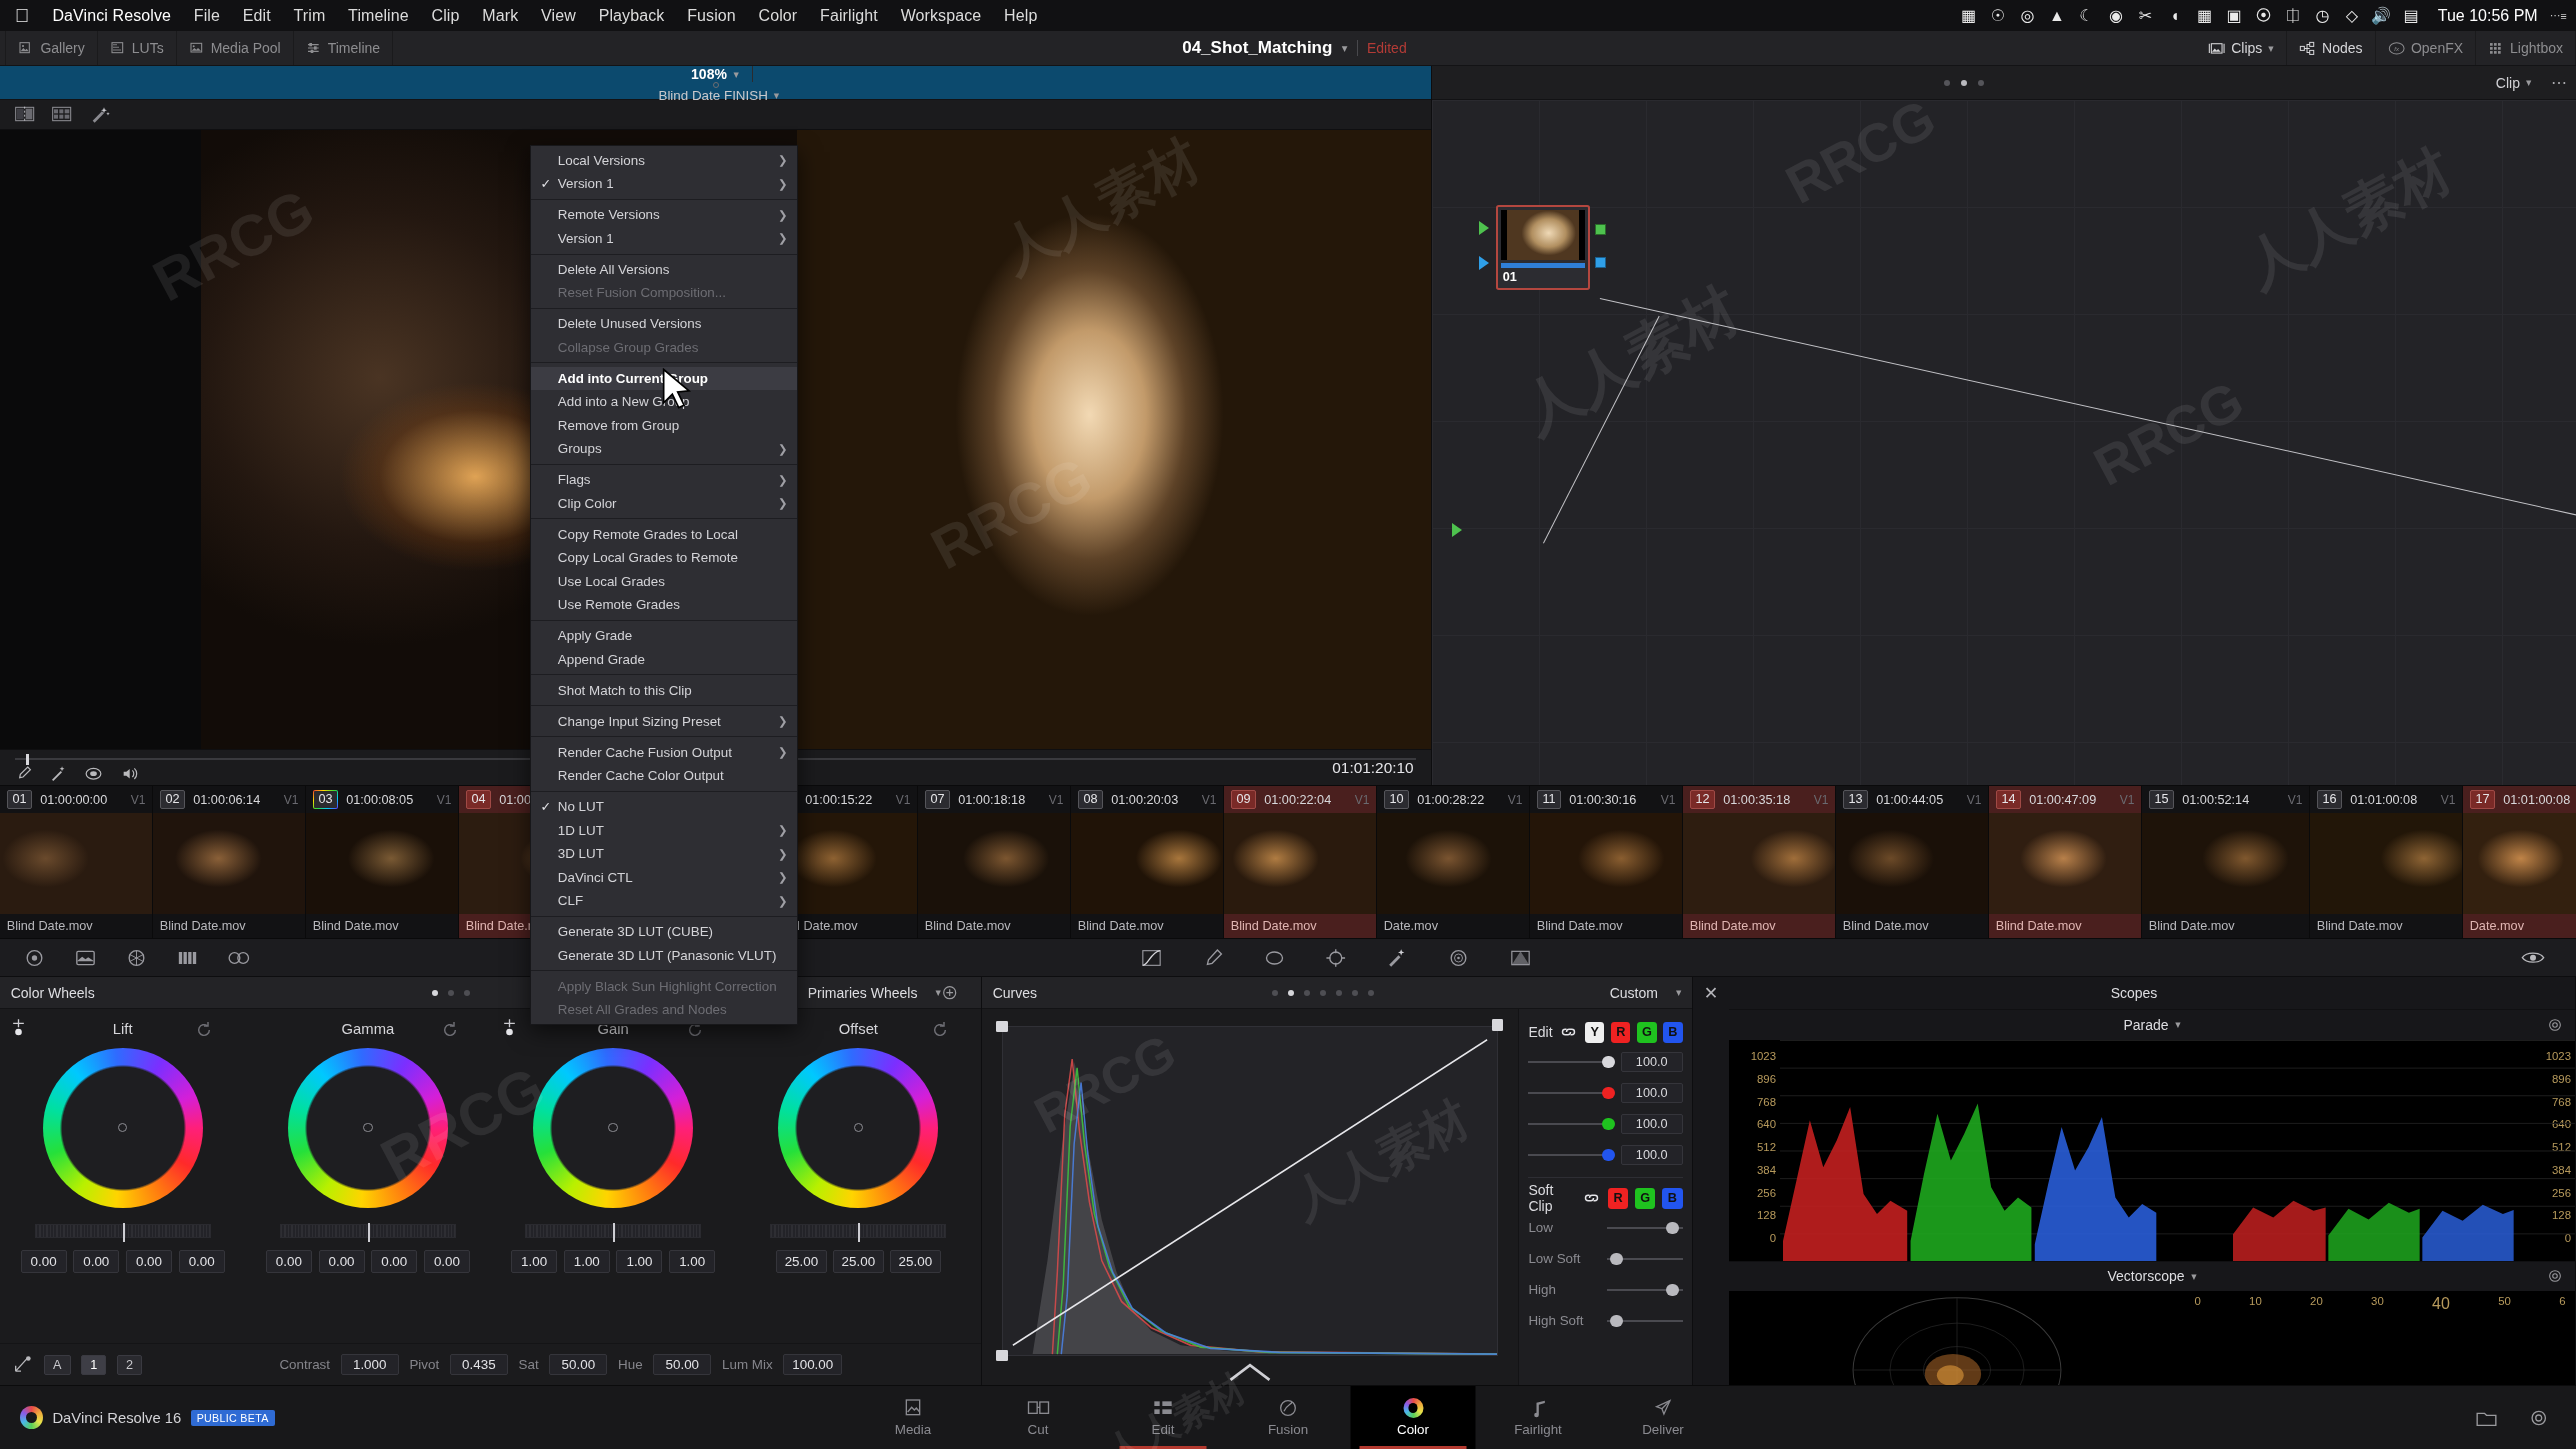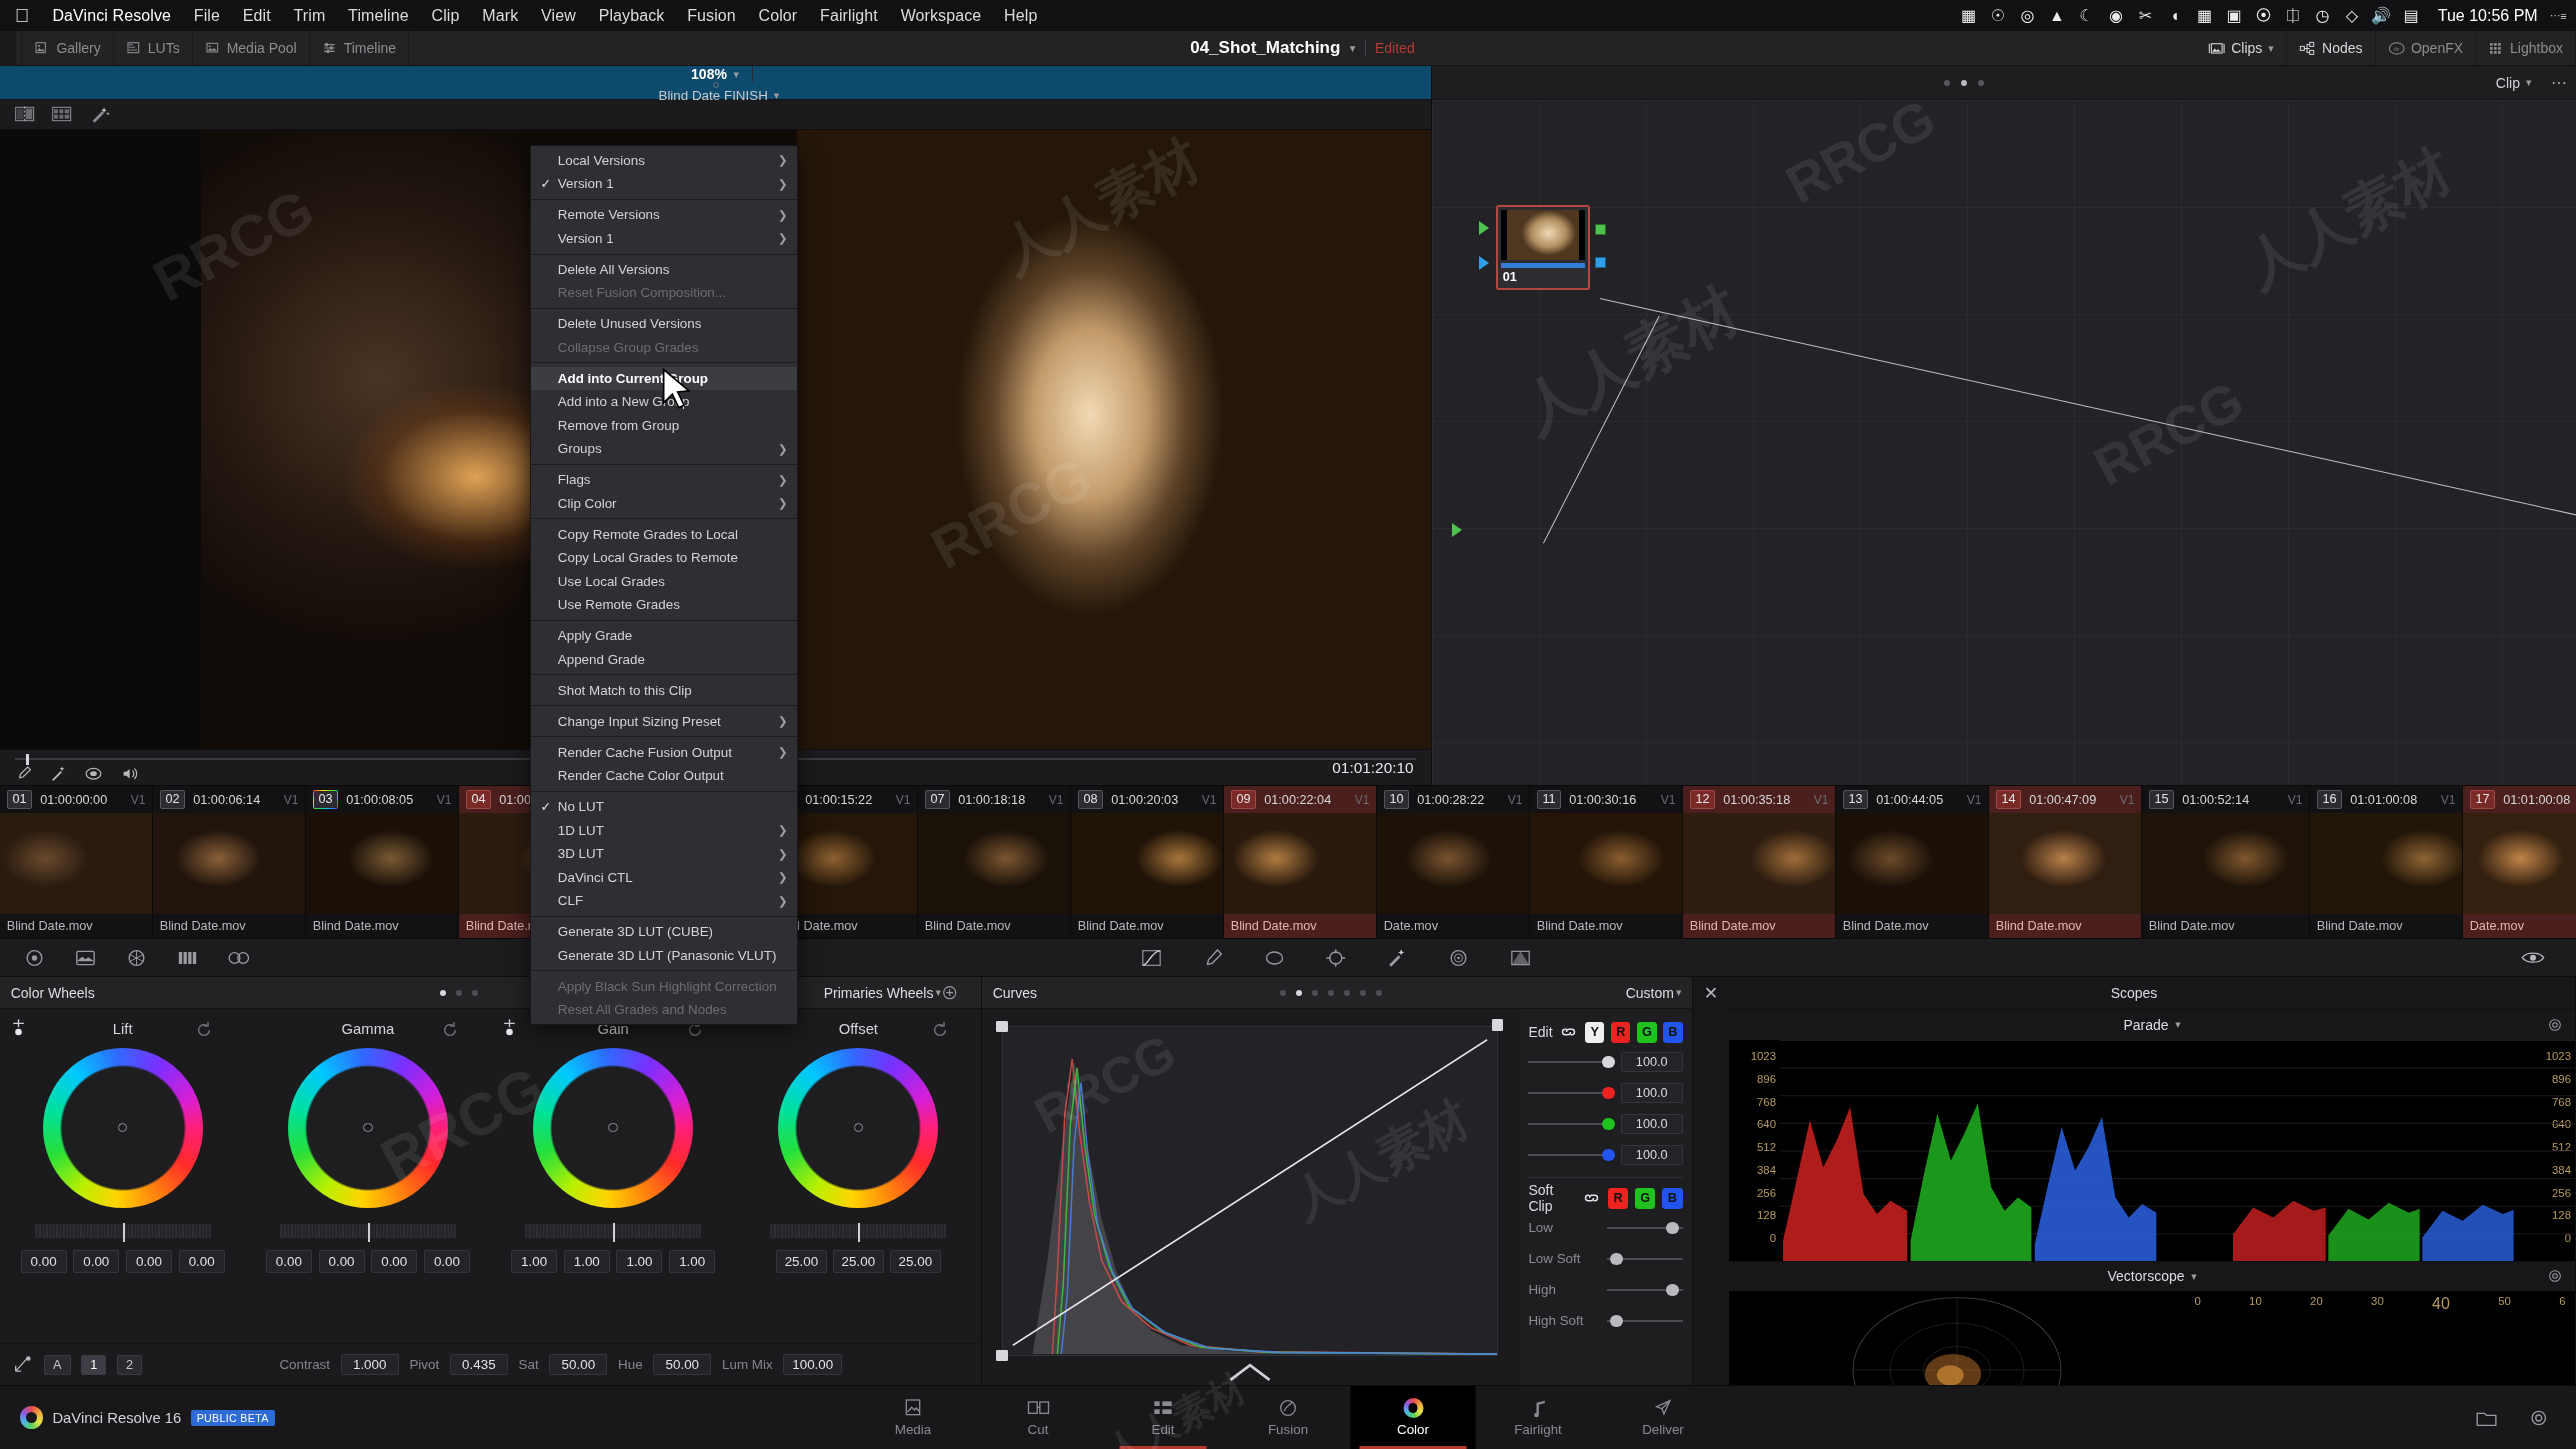--- a/index.html
+++ b/index.html
@@ -21,21 +21,21 @@
   .macbar .mi { font-size:16px; color:#dcdcdc; padding:0 11.4px; white-space:nowrap; letter-spacing:0.1px;}
   .macbar .mi.brand { font-weight:normal; color:#fff; }
   .macbar .spacer { flex:1; }
   .macbar .sysicons { display:flex; align-items:center; gap:0; padding-right:4px;}
   .sysicons .si { width:29.5px; text-align:center; font-size:16px; color:#eaeaea; line-height:1;}
   .macbar .clock { font-size:16px; color:#fff; padding:0 12px 0 8px; white-space:nowrap;}
 
   
   .resbar {
     height:35px; background:#232326; border-bottom:0.7px solid #131315;
-    display:flex; align-items:center; flex:0 0 35px; position:relative; z-index:55;margin-left:16px;
+    display:flex; align-items:center; flex:0 0 35px; position:relative; z-index:55;
   }
   .resbar .grp { display:flex; align-items:center; height:100%; }
   .resbar .tbtn {
     display:flex; align-items:center; gap:6px; padding:0 12px; height:100%;
     font-size:14px; color:#8d8d90; border-right:0.7px solid #1a1a1c; white-space:nowrap;
   }
   .resbar .tbtn.first { border-left:0.7px solid #1a1a1c; margin-left:5.4px;}
   .resbar .tbtn.on { color:#d7d7da; }
   .resbar .mid { flex:1; display:flex; align-items:center; justify-content:center; gap:9.4px; }
   .proj-title { font-size:17px; color:#ffffff; font-weight:bold; }
@@ -155,21 +155,21 @@
 
   
   .lower { flex:1; display:flex; background:#1b1b1d; min-height:0; }
   .panel { display:flex; flex-direction:column; border-right:0.7px solid #0d0d0f; min-height:0;}
   .panel-hdr { height:32px; background:#232326; display:flex; align-items:center;
                padding:0 10.7px; border-bottom:0.7px solid #131315; flex:0 0 32px;}
   .panel-title { font-size:14px; color:#dedee2; }
   .hdr-dots { flex:1; display:flex; align-items:center; justify-content:center; gap:10px;}
   .hdr-dots i { width:6px; height:6px; border-radius:50%; background:#4e4e53; display:block;}
   .hdr-dots i.on { background:#d6d6da; }
-  .hdr-sel { font-size:14px; color:#dedee2; display:flex; align-items:center; gap:2px;}
+  .hdr-sel { font-size:14px; color:#dedee2; display:flex; align-items:center; gap:18px;}
   .hdr-ic { width:29.5px; text-align:center; color:#9a9a9e; }
 
   
   .cw-panel { width:982px; }
   .cw-body { flex:1; position:relative; background:#1b1b1d; display:flex; min-height:0;}
   .wheelbox { flex:1; display:flex; flex-direction:column; align-items:center; padding-top:8px; position:relative;}
   .wheel-hdr { width:100%; display:flex; align-items:center; justify-content:center;
                position:relative; height:24px; }
   .wheel-name { font-size:14.8px; color:#d6d6da; }
   .wheel-reset { position:absolute; right:31px; top:3.4px; color:#6e6e74; }

